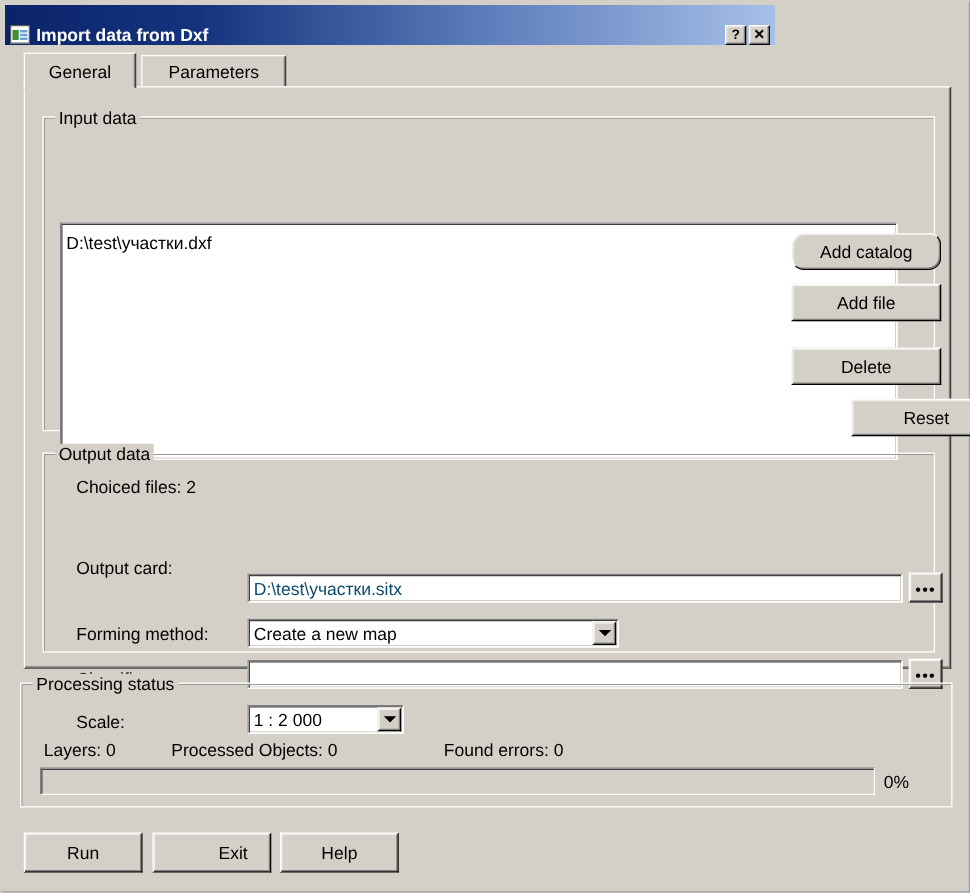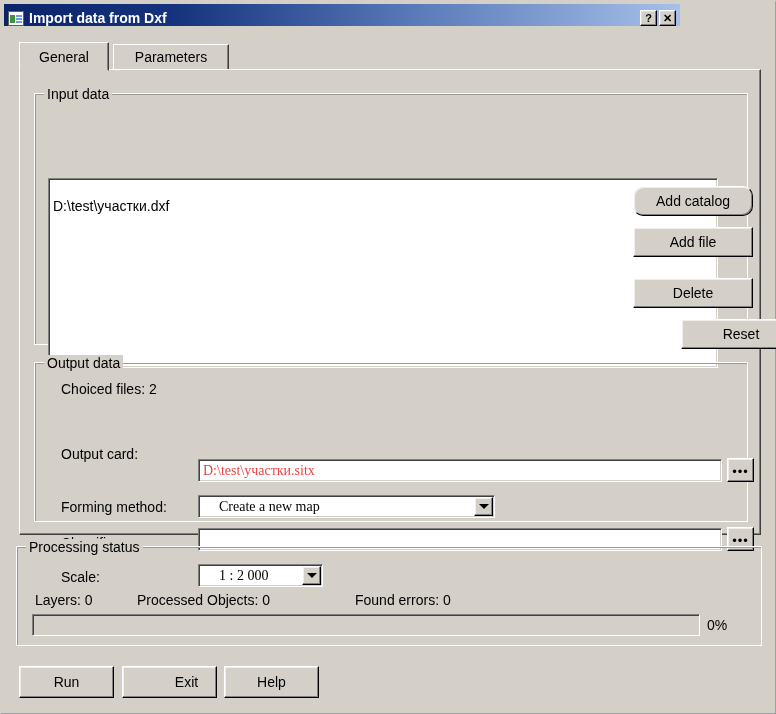--- a/index.html
+++ b/index.html
@@ -26,26 +26,26 @@
     background: #d4d0c8;
     border: 1px solid #a0a0a0;
     border-left: 2px solid #d4d0c8;
     border-top: 2px solid #d4d0c8;
   }
 
   
   .titlebar {
     position: absolute;
     left: 2px; top: 2px;
-    width: 676px;
+    width: 616px;
     height: 22px;
     background: linear-gradient(to right, #0a246a 0%, #15337d 25%, #5878b8 60%, #a6c0e8 100%);
     display: flex;
-    align-items: flex-end;
-    padding: 0 2px;
+    align-items: flex-start;
+    padding: 16px 2px;
     box-sizing: border-box;
   }
   .title-icon {
     width: 16px; height: 15px;
     margin-left: 2px;
     margin-right: 5px;
     background: #ffffff;
     border: 1px solid #606060;
     box-sizing: border-box;
     position: relative;
@@ -165,21 +165,21 @@
   .listbox {
     position: absolute;
     left: 28px; top: 108px;
     width: 670px; height: 190px;
     background: #ffffff;
     border: 1px solid;
     border-color: #808080 #ffffff #ffffff #808080;
     box-shadow: inset 1px 1px 0 #404040, inset -1px -1px 0 #d4d0c8;
     box-sizing: border-box;
     overflow: hidden;
-    padding: 19px 0 0 4px;
+    padding: 7px 0 0 4px;
   }
   .listbox-item {
     font-size: 14px;
     line-height: 17px;
     white-space: nowrap;
     cursor: default;
   }
 
   
   .btn {
@@ -223,22 +223,22 @@
   #lbl-scale          { left: 41px; top: 499px; }
 
   .textbox {
     position: absolute;
     background: #ffffff;
     border: 1px solid;
     border-color: #808080 #ffffff #ffffff #808080;
     box-shadow: inset 1px 1px 0 #404040, inset -1px -1px 0 #d4d0c8;
     box-sizing: border-box;
     font-size: 14px;
-    font-family: Liberation Serif, serif;
-    color: #ef4444;
+    font-family: Liberation Sans, sans-serif;
+    color: #0c4a6e;
     display: flex;
     align-items: center;
     padding-left: 4px;
     overflow: hidden;
     white-space: nowrap;
     cursor: text;
   }
   #txt-output-card { left: 178px; top: 389px; width: 524px; height: 23px; }
   #txt-classifier  { left: 178px; top: 458px; width: 524px; height: 23px; }
 
@@ -248,25 +248,24 @@
     border: 1px solid;
     border-color: #808080 #ffffff #ffffff #808080;
     box-shadow: inset 1px 1px 0 #404040, inset -1px -1px 0 #d4d0c8;
     box-sizing: border-box;
     display: flex;
     align-items: center;
     cursor: default;
   }
   .combo-text {
     flex: 1;
-    padding-left: 20px;
+    padding-left: 4px;
     font-size: 14px;
     white-space: nowrap;
     overflow: hidden;
-    font-family: Liberation Serif, serif;
   }
   .combo-arrow {
     width: 19px;
     height: 19px;
     margin-right: 1px;
     background: #d4d0c8;
     border: 1px solid;
     border-color: #ffffff #000000 #000000 #ffffff;
     box-shadow: inset -1px -1px 0 #808080, inset 1px 1px 0 #f0eeea;
     box-sizing: border-box;

